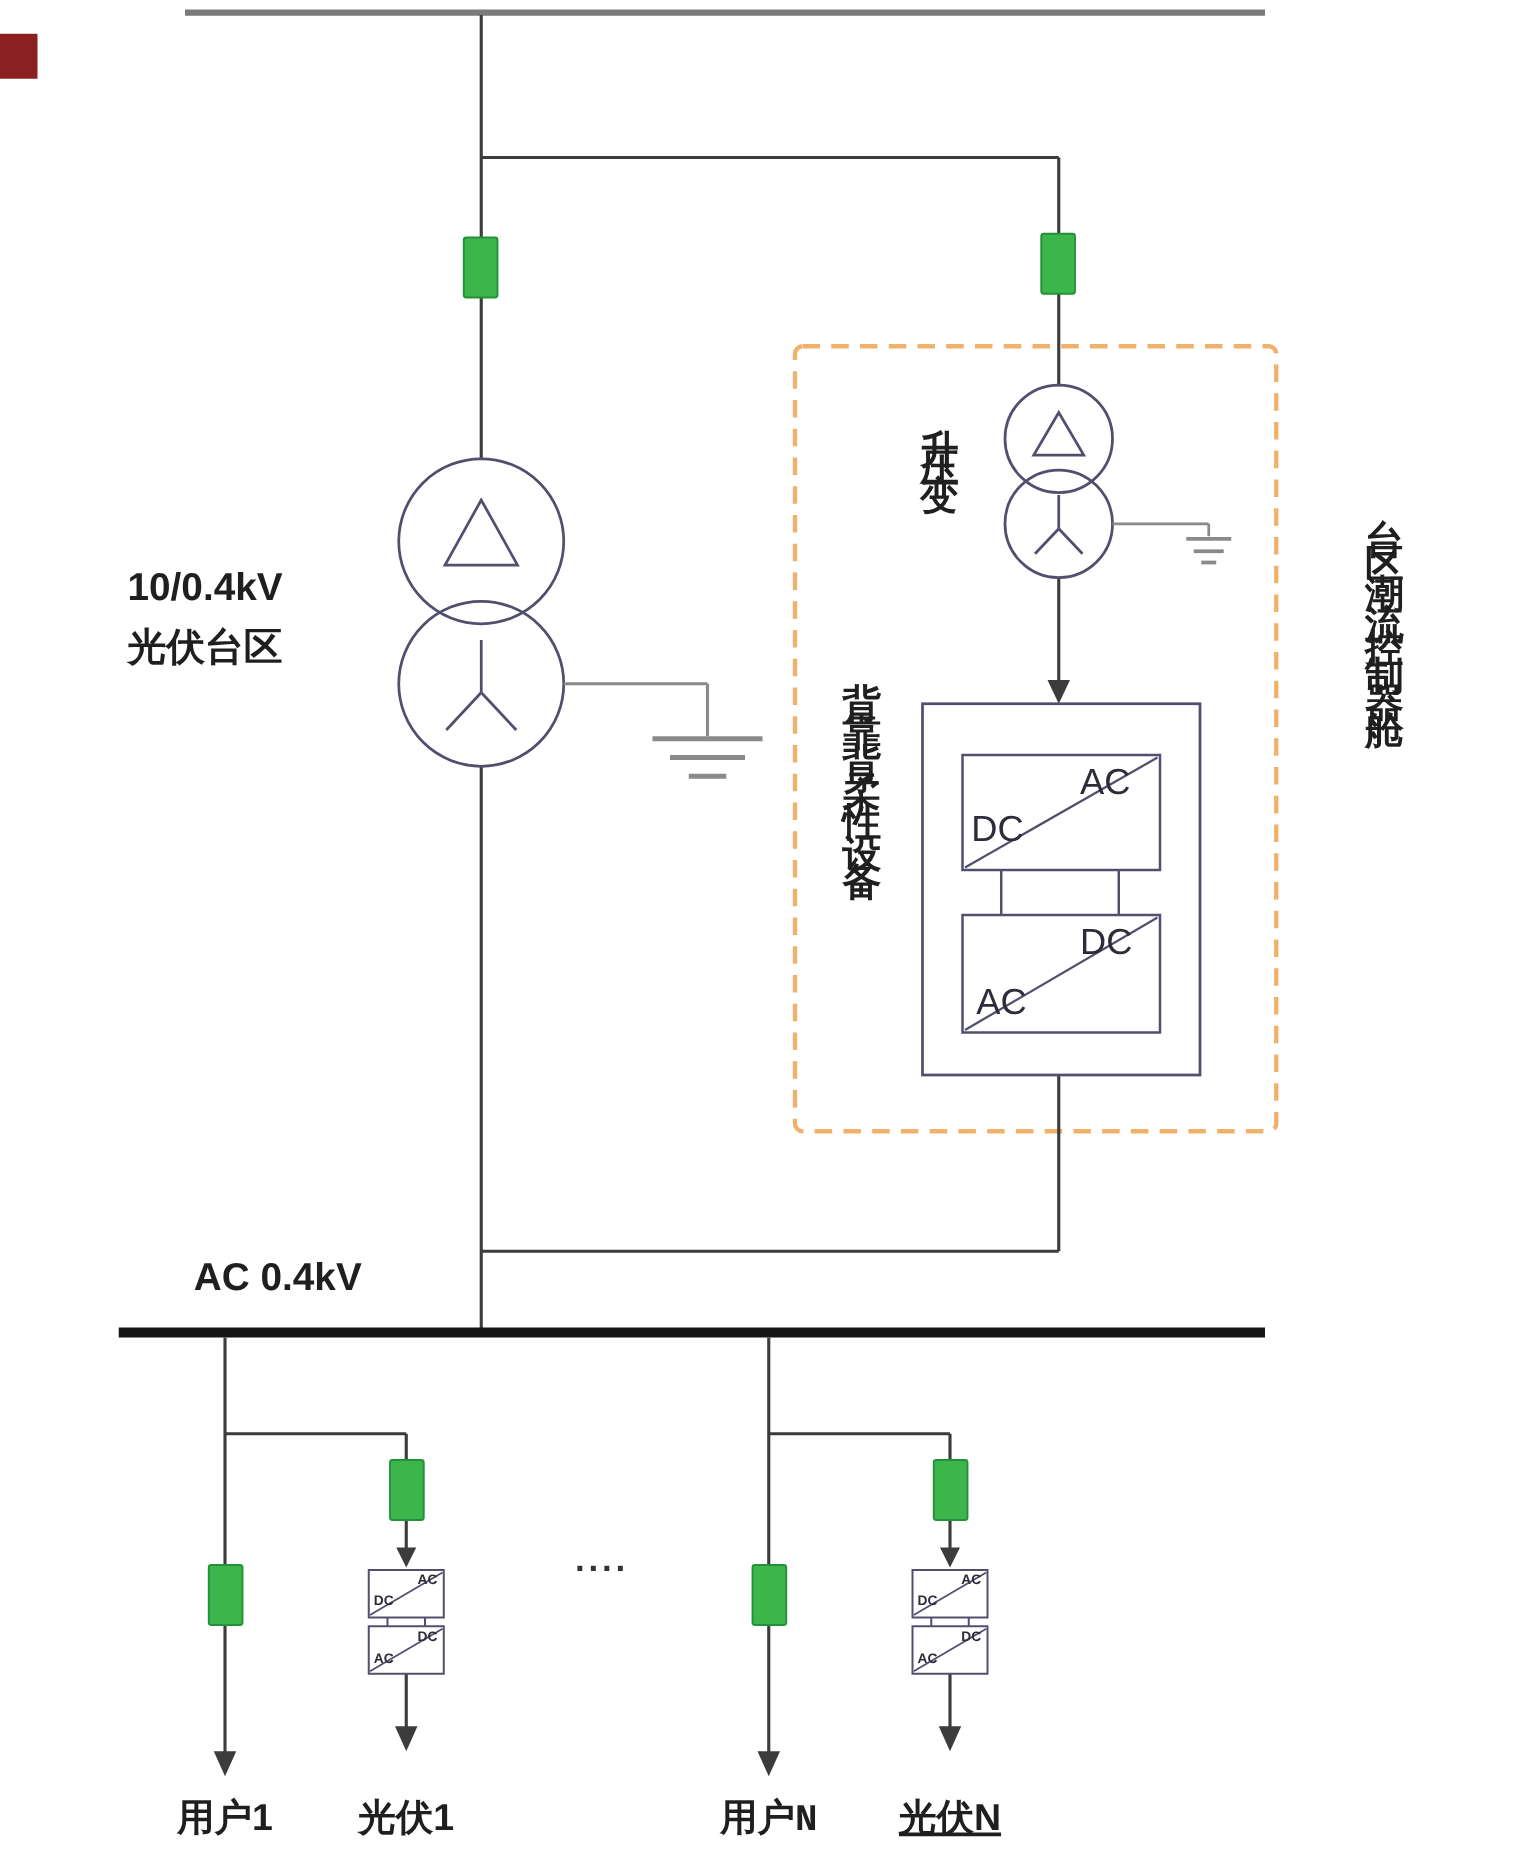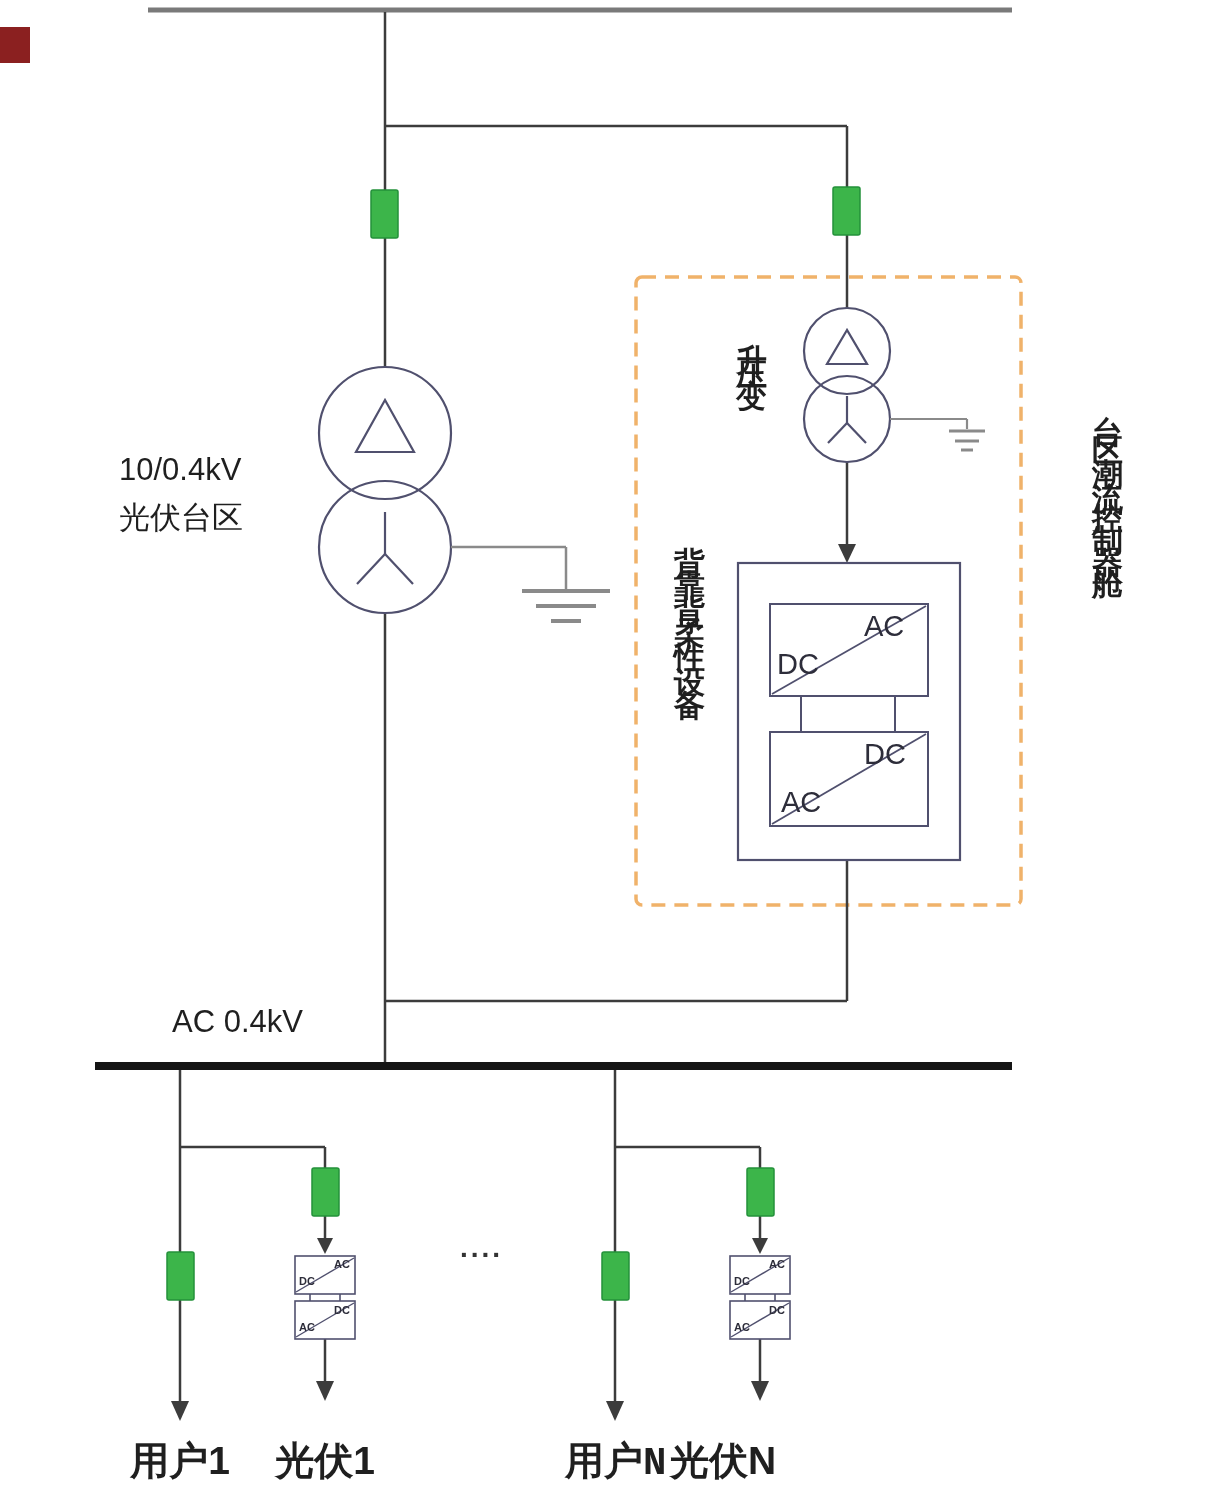--- a/index.html
+++ b/index.html
@@ -10,31 +10,31 @@
     font-family:"Liberation Sans","DejaVu Sans",sans-serif;
     overflow:hidden;
   }
   #diagram-svg{position:absolute;left:0;top:0;}
   .lbl{
     position:absolute;
     color:#1f1f1f;
     font-family:"Liberation Sans","DejaVu Sans",sans-serif;
     white-space:nowrap;
   }
-  .big{font-size:31px;font-weight:400;line-height:48px;margin-left:17px;}
+  .big{font-size:31px;font-weight:700;line-height:48px;}
   .vtext{
     writing-mode:vertical-rl;
     text-orientation:upright;
     font-size:31px;
     font-weight:700;
     letter-spacing:20px;
   }
   .conv{font-size:29px;font-weight:400;color:#2d2d3a;}
   .sm{font-size:11px;font-weight:700;color:#2d2d3a;}
-  .feeder{width:100px;text-align:center;font-size:39px;font-weight:700;}
+  .feeder{width:100px;text-align:center;font-size:30px;font-weight:700;}
   .dots{font-size:28px;font-weight:700;letter-spacing:3px;color:#333;}
 </style>
 </head>
 <body>
 
 <div id="stage">
 
   <svg id="diagram-svg" width="1225" height="1493" viewBox="0 0 1225 1493">
 
     <rect x="0" y="27" width="30" height="36" fill="#8b2020"></rect>
@@ -196,15 +196,15 @@
   <div class="lbl sm" style="left:734px;top:1275px;">DC</div>
   <div class="lbl sm" style="left:769px;top:1258px;">AC</div>
   <div class="lbl sm" style="left:734px;top:1321px;">AC</div>
   <div class="lbl sm" style="left:769px;top:1304px;">DC</div>
 
   <div class="lbl dots" style="left:460px;top:1232px;">....</div>
 
   <div class="lbl feeder" style="left:130px;top:1434px;">用户1</div>
   <div class="lbl feeder" style="left:275px;top:1434px;">光伏1</div>
   <div class="lbl feeder" style="left:565px;top:1434px;font-family:Liberation Mono, monospace;">用户N</div>
-  <div class="lbl feeder" style="left:670px;top:1434px;">光伏N</div>
+  <div class="lbl feeder" style="left:710px;top:1434px;text-decoration:underline;">光伏N</div>
 
 </div>
 
 </body></html>

